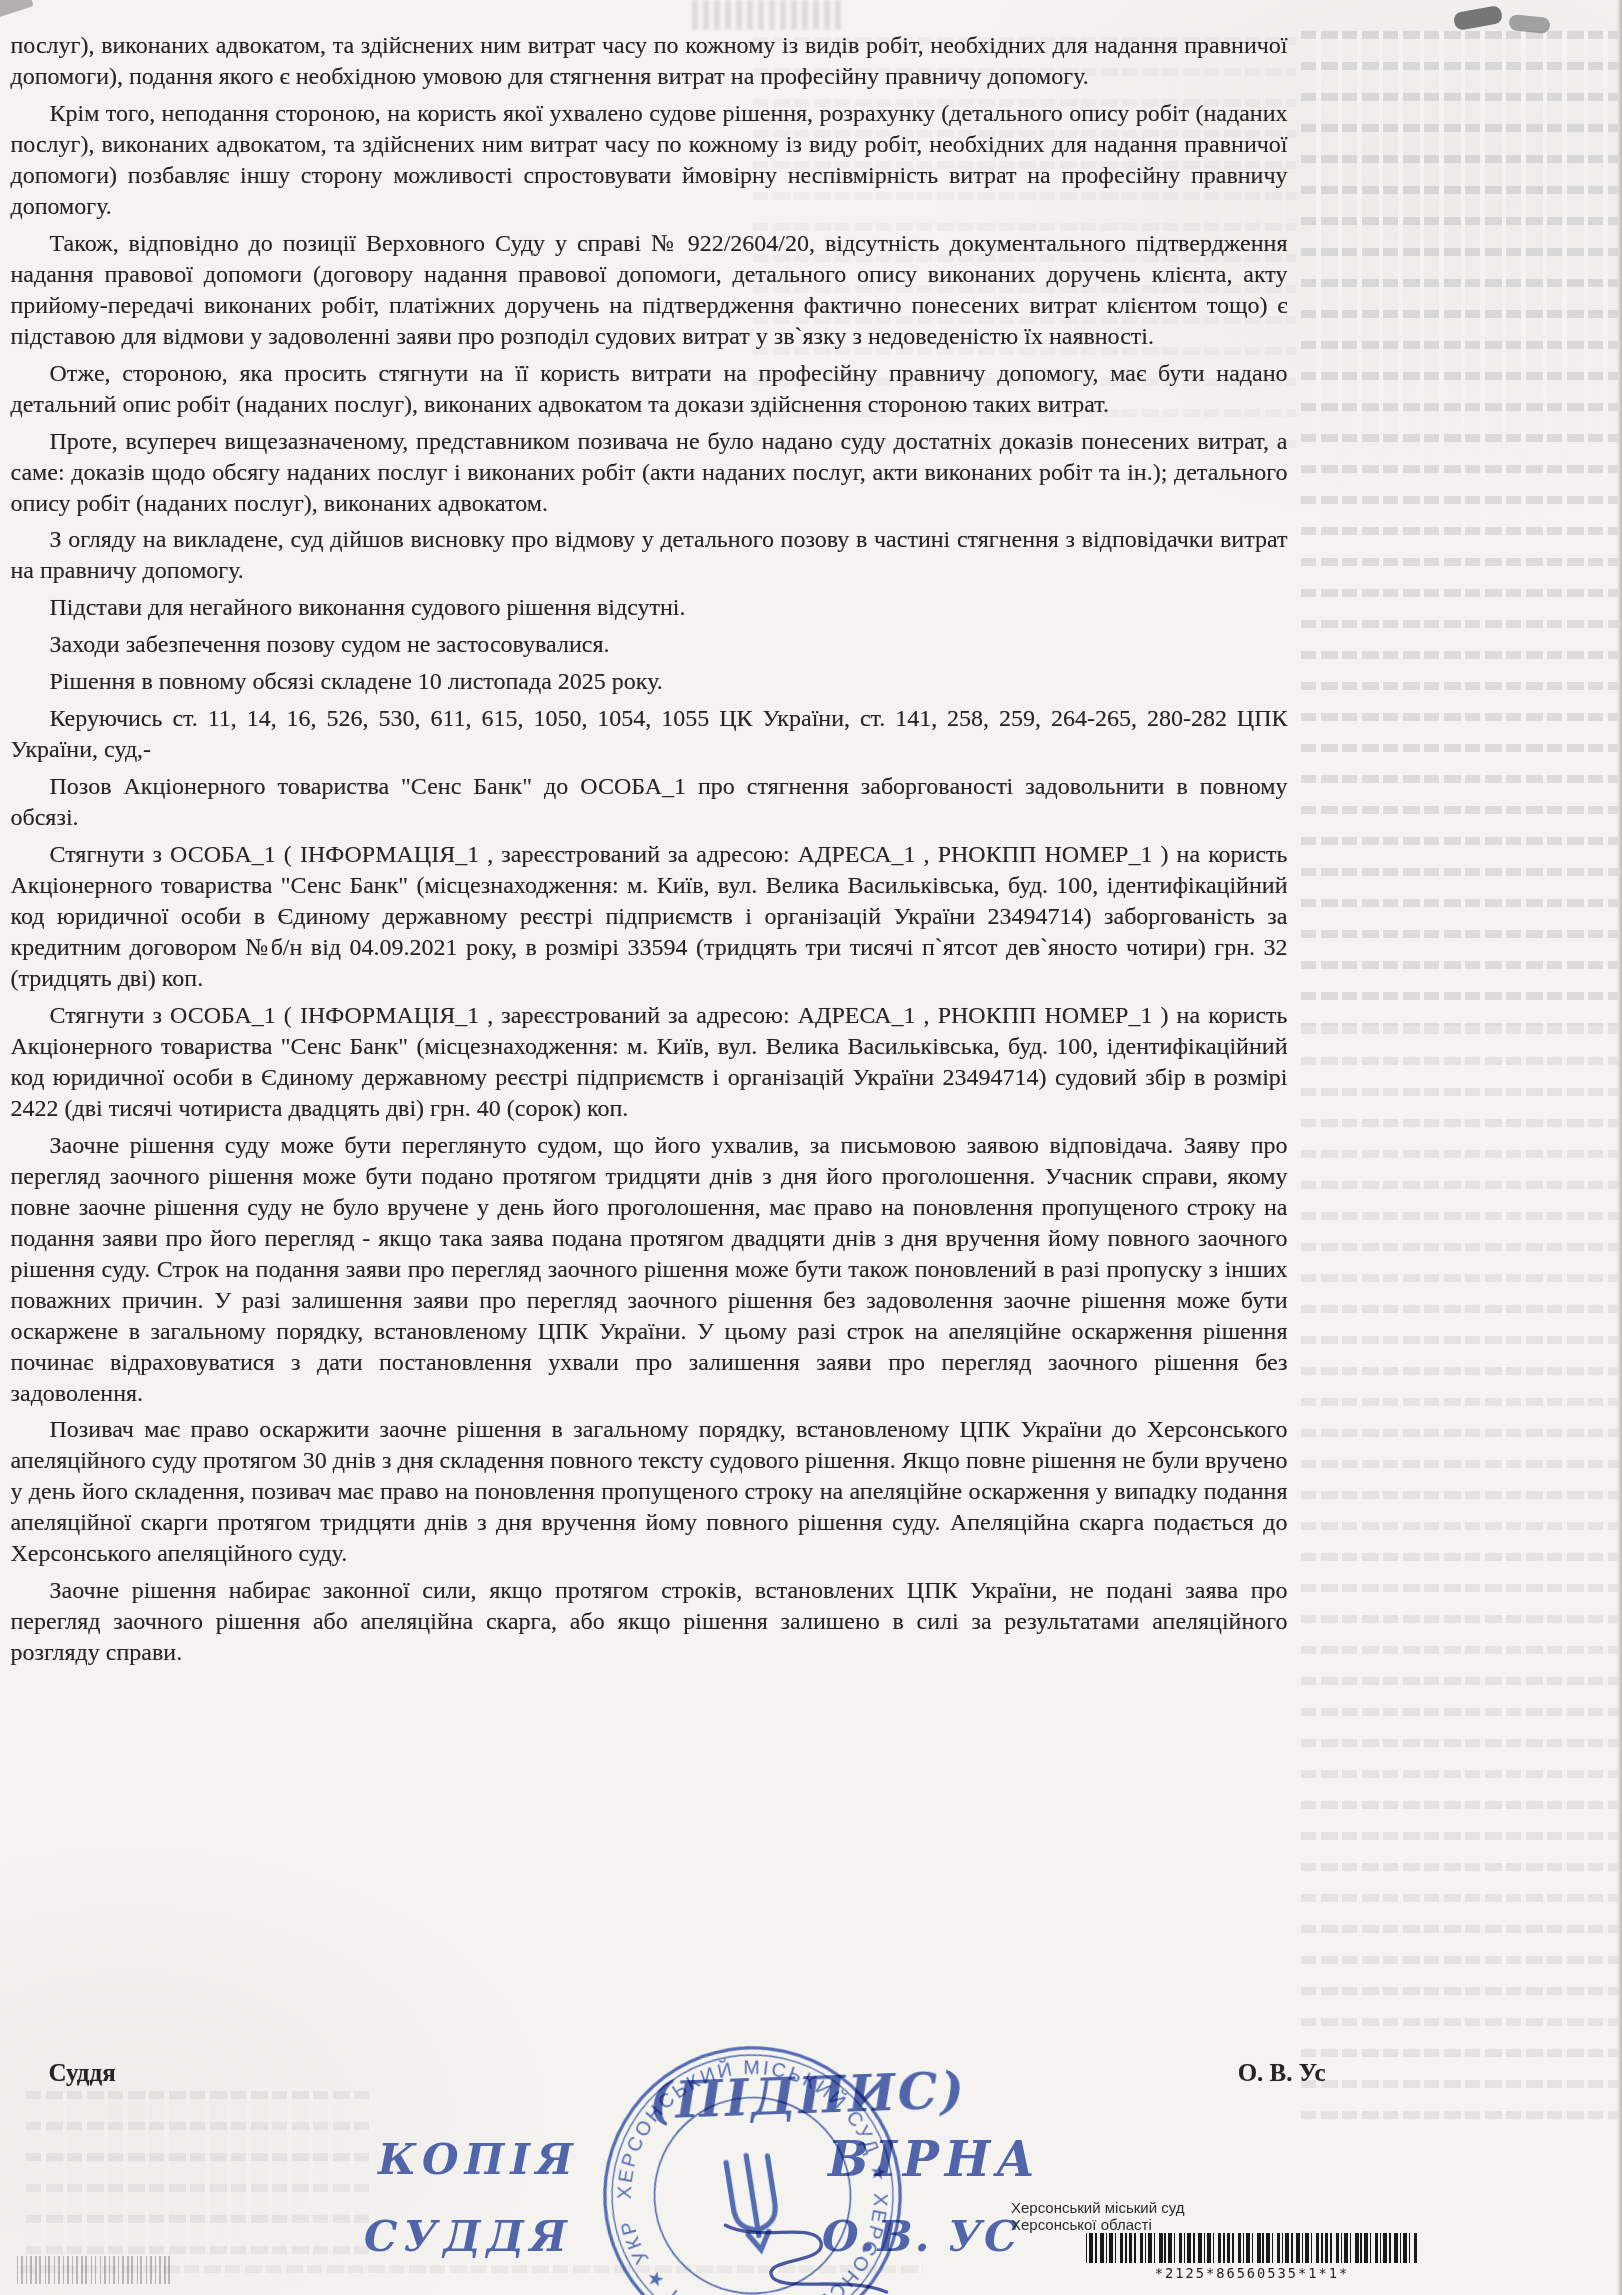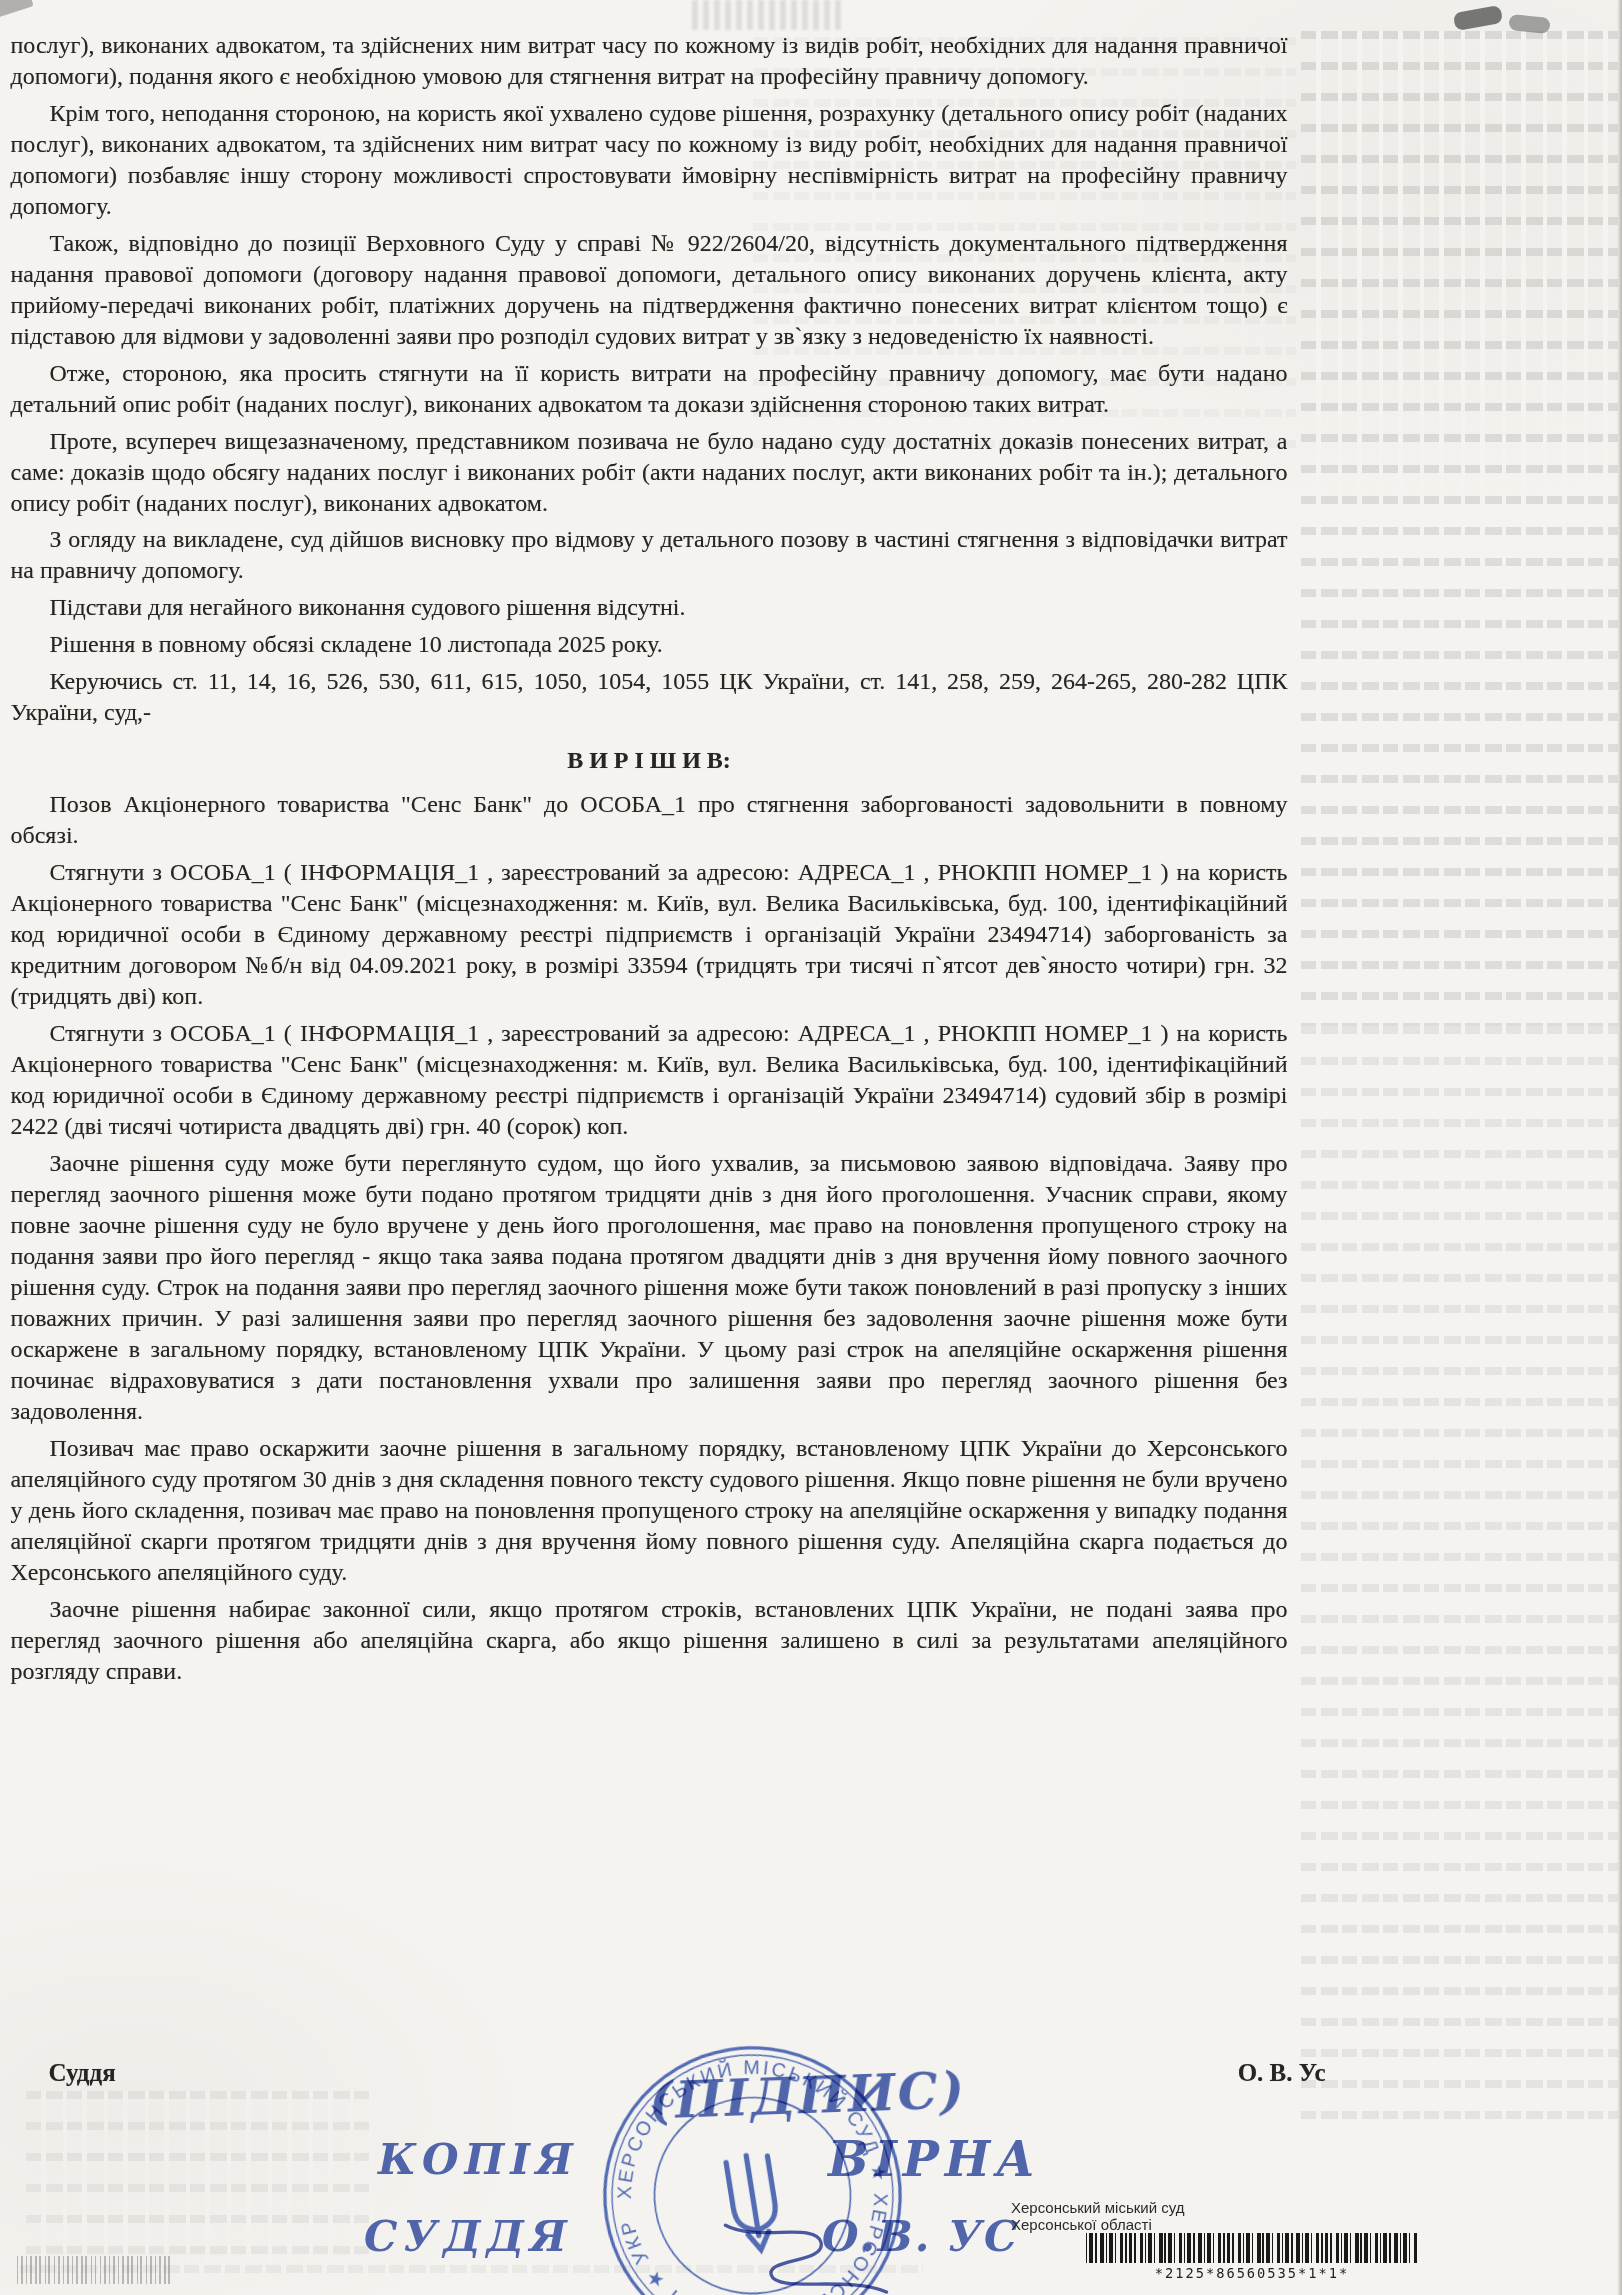--- a/index.html
+++ b/index.html
@@ -86,23 +86,23 @@
   <div class="edge-right"></div>
 
   <div class="doc">
       <p class="plain">послуг), виконаних адвокатом, та здійснених ним витрат часу по кожному із видів робіт, необхідних для надання правничої допомоги), подання якого є необхідною умовою для стягнення витрат на професійну правничу допомогу.</p>
       <p class="indent">Крім того, неподання стороною, на користь якої ухвалено судове рішення, розрахунку (детального опису робіт (наданих послуг), виконаних адвокатом, та здійснених ним витрат часу по кожному із виду робіт, необхідних для надання правничої допомоги) позбавляє іншу сторону можливості спростовувати ймовірну неспівмірність витрат на професійну правничу допомогу.</p>
       <p class="indent">Також, відповідно до позиції Верховного Суду у справі № 922/2604/20, відсутність документального підтвердження надання правової допомоги (договору надання правової допомоги, детального опису виконаних доручень клієнта, акту прийому-передачі виконаних робіт, платіжних доручень на підтвердження фактично понесених витрат клієнтом тощо) є підставою для відмови у задоволенні заяви про розподіл судових витрат у зв`язку з недоведеністю їх наявності.</p>
       <p class="indent">Отже, стороною, яка просить стягнути на її користь витрати на професійну правничу допомогу, має бути надано детальний опис робіт (наданих послуг), виконаних адвокатом та докази здійснення стороною таких витрат.</p>
       <p class="indent">Проте, всупереч вищезазначеному, представником позивача не було надано суду достатніх доказів понесених витрат, а саме: доказів щодо обсягу наданих послуг і виконаних робіт (акти наданих послуг, акти виконаних робіт та ін.); детального опису робіт (наданих послуг), виконаних адвокатом.</p>
       <p class="indent">З огляду на викладене, суд дійшов висновку про відмову у детального позову в частині стягнення з відповідачки витрат на правничу допомогу.</p>
       <p class="indent">Підстави для негайного виконання судового рішення відсутні.</p>
+      <p class="indent">Заходи забезпечення позову судом не застосовувалися.</p>
       <p class="indent">Рішення в повному обсязі складене 10 листопада 2025 року.</p>
       <p class="indent">Керуючись ст. 11, 14, 16, 526, 530, 611, 615, 1050, 1054, 1055 ЦК України, ст. 141, 258, 259, 264-265, 280-282 ЦПК України, суд,-</p>
-      <p class="heading">В И Р І Ш И В:</p>
       <p class="indent">Позов Акціонерного товариства "Сенс Банк" до ОСОБА_1 про стягнення заборгованості задовольнити в повному обсязі.</p>
       <p class="indent">Стягнути з ОСОБА_1 ( ІНФОРМАЦІЯ_1 , зареєстрований за адресою: АДРЕСА_1 , РНОКПП НОМЕР_1 ) на користь Акціонерного товариства "Сенс Банк" (місцезнаходження: м. Київ, вул. Велика Васильківська, буд. 100, ідентифікаційний код юридичної особи в Єдиному державному реєстрі підприємств і організацій України 23494714) заборгованість за кредитним договором №б/н від 04.09.2021 року, в розмірі 33594 (тридцять три тисячі п`ятсот дев`яносто чотири) грн. 32 (тридцять дві) коп.</p>
       <p class="indent">Стягнути з ОСОБА_1 ( ІНФОРМАЦІЯ_1 , зареєстрований за адресою: АДРЕСА_1 , РНОКПП НОМЕР_1 ) на користь Акціонерного товариства "Сенс Банк" (місцезнаходження: м. Київ, вул. Велика Васильківська, буд. 100, ідентифікаційний код юридичної особи в Єдиному державному реєстрі підприємств і організацій України 23494714) судовий збір в розмірі 2422 (дві тисячі чотириста двадцять дві) грн. 40 (сорок) коп.</p>
       <p class="indent">Заочне рішення суду може бути переглянуто судом, що його ухвалив, за письмовою заявою відповідача. Заяву про перегляд заочного рішення може бути подано протягом тридцяти днів з дня його проголошення. Учасник справи, якому повне заочне рішення суду не було вручене у день його проголошення, має право на поновлення пропущеного строку на подання заяви про його перегляд - якщо така заява подана протягом двадцяти днів з дня вручення йому повного заочного рішення суду. Строк на подання заяви про перегляд заочного рішення може бути також поновлений в разі пропуску з інших поважних причин. У разі залишення заяви про перегляд заочного рішення без задоволення заочне рішення може бути оскаржене в загальному порядку, встановленому ЦПК України. У цьому разі строк на апеляційне оскарження рішення починає відраховуватися з дати постановлення ухвали про залишення заяви про перегляд заочного рішення без задоволення.</p>
       <p class="indent">Позивач має право оскаржити заочне рішення в загальному порядку, встановленому ЦПК України до Херсонського апеляційного суду протягом 30 днів з дня складення повного тексту судового рішення. Якщо повне рішення не були вручено у день його складення, позивач має право на поновлення пропущеного строку на апеляційне оскарження у випадку подання апеляційної скарги протягом тридцяти днів з дня вручення йому повного рішення суду. Апеляційна скарга подається до Херсонського апеляційного суду.</p>
       <p class="indent">Заочне рішення набирає законної сили, якщо протягом строків, встановлених ЦПК України, не подані заява про перегляд заочного рішення або апеляційна скарга, або якщо рішення залишено в силі за результатами апеляційного розгляду справи.</p>
     </div>
 
   <div class="sig">
     <span>Суддя</span>

